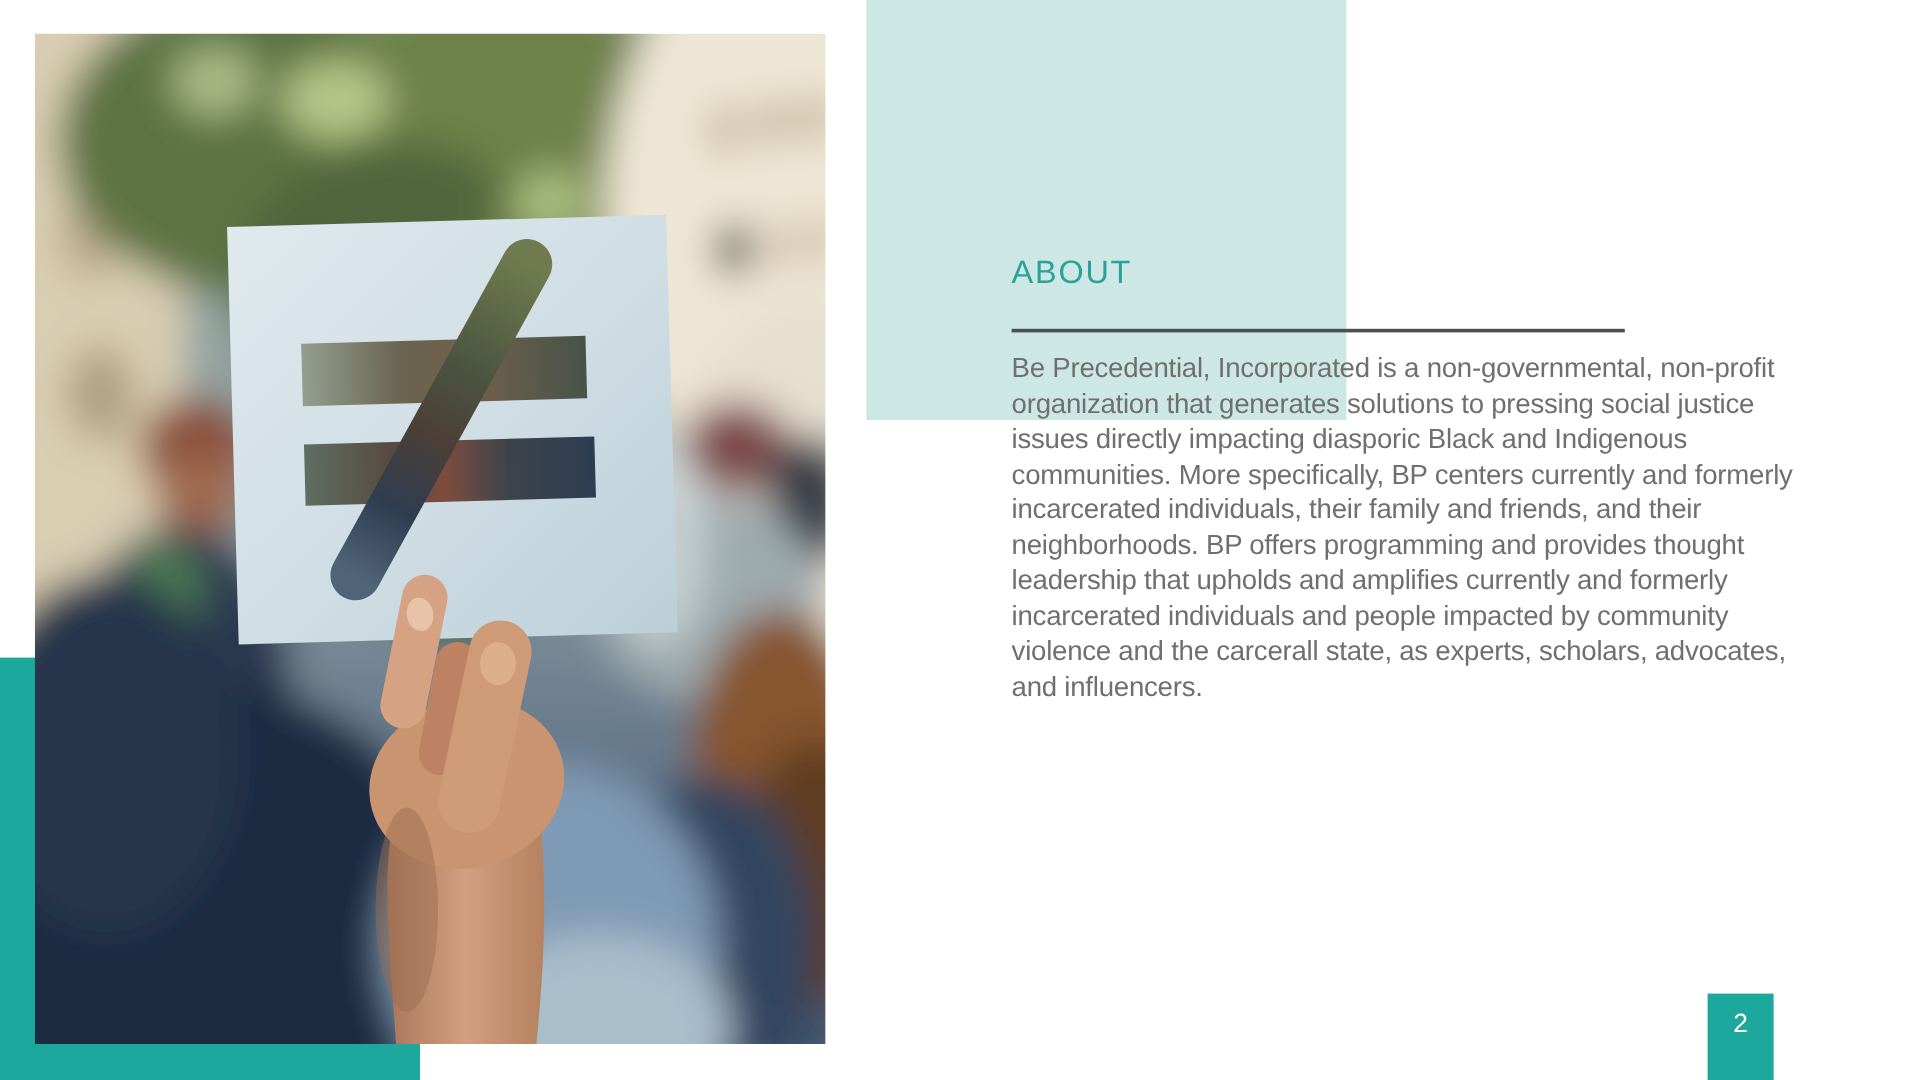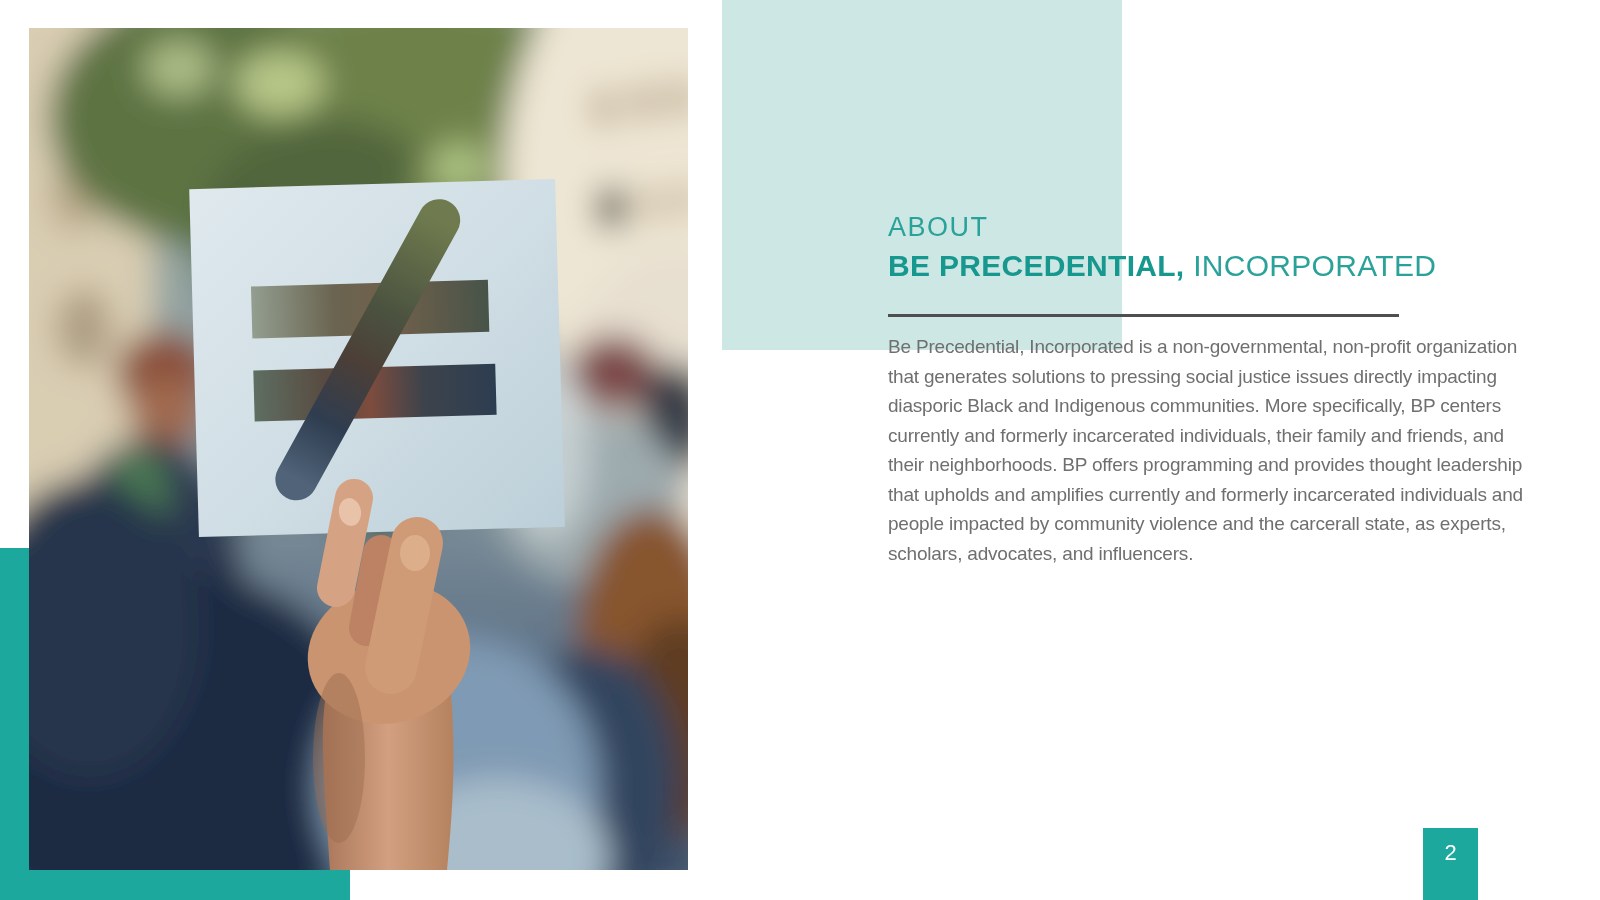--- a/index.html
+++ b/index.html
@@ -17,37 +17,37 @@
     position:absolute; left:29px; top:28px; width:659px; height:842px;
     overflow:hidden;
   }
   .photo svg { display:block; width:100%; height:100%; }
   
   .panel-light {
     position:absolute; left:722px; top:0; width:400px; height:350px;
     background:#CDE8E4;
   }
   
-  .content { position:absolute; left:888px; top:212px; width:660px; }
+  .content { position:absolute; left:843px; top:212px; width:660px; }
   .eyebrow {
     margin:0; font-size:27px; line-height:31px; font-weight:400;
     letter-spacing:1.5px; color:#2AA29A;
   }
   .title {
     margin:5px 0 0 0; font-size:30px; line-height:35px; font-weight:400;
     color:#2AA29A; letter-spacing:.3px; white-space:nowrap;
   }
   .title .title-bold { font-weight:700; color:#17988F; }
   .divider { margin-top:31px; width:511px; height:3px; background:#4F4F4F; }
   .lead {
     margin:42px 0 0 0; width:620px; font-size:21px; line-height:30px;
     font-weight:700; color:#595959; letter-spacing:-.2px;
   }
   .body-text {
-    margin:15px 0 0 0; width:655px; font-size:19px; line-height:29.5px;
+    margin:15px 0 0 0; width:655px; font-size:23px; line-height:29.5px;
     color:#6F6F6F; letter-spacing:-.2px;
   }
   
   .page-badge {
     position:absolute; left:1423px; top:828px; width:55px; height:72px;
     background:#1CA89D; color:#ffffff; font-size:22px;
     display:flex; justify-content:center; align-items:flex-start;
     padding-top:12px; box-sizing:border-box;
   }
 </style>
@@ -160,21 +160,20 @@
         <ellipse cx="386" cy="525" rx="15" ry="18" fill="#deb08d" opacity=".9"></ellipse>
         <ellipse cx="310" cy="730" rx="26" ry="85" fill="#9c6a4e" opacity=".45"></ellipse>
       </g>
     </svg>
   </div>
 
   <div class="panel-light"></div>
 
   <div class="content">
     <p class="eyebrow">ABOUT</p>
-    <h1 class="title"><span class="title-bold">BE PRECEDENTIAL,</span><span> INCORPORATED</span></h1>
     <div class="divider"></div>
     <p class="body-text">Be Precedential, Incorporated is a non-governmental, non-profit organization that generates solutions to pressing social justice issues directly impacting diasporic Black and Indigenous communities. More specifically, BP centers currently and formerly incarcerated individuals, their family and friends, and their neighborhoods. BP offers programming and provides thought leadership that upholds and amplifies currently and formerly incarcerated individuals and people impacted by community violence and the carcerall state, as experts, scholars, advocates, and influencers.</p>
   </div>
 
   <div class="page-badge">
     <span>2</span>
   </div>
 
 </div>
 

